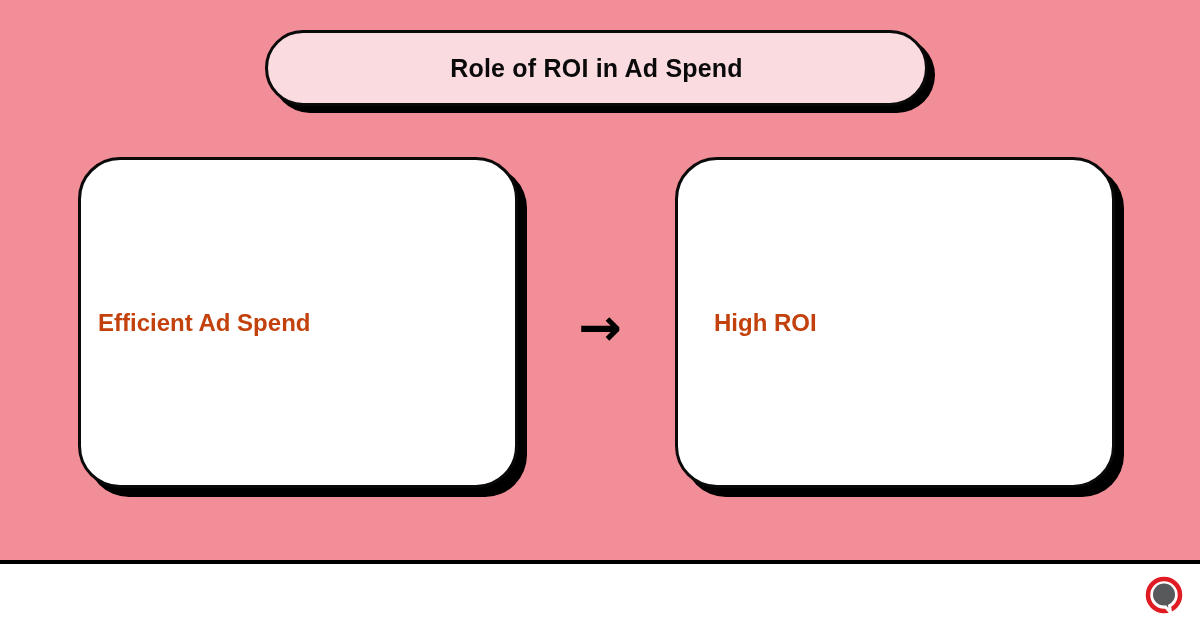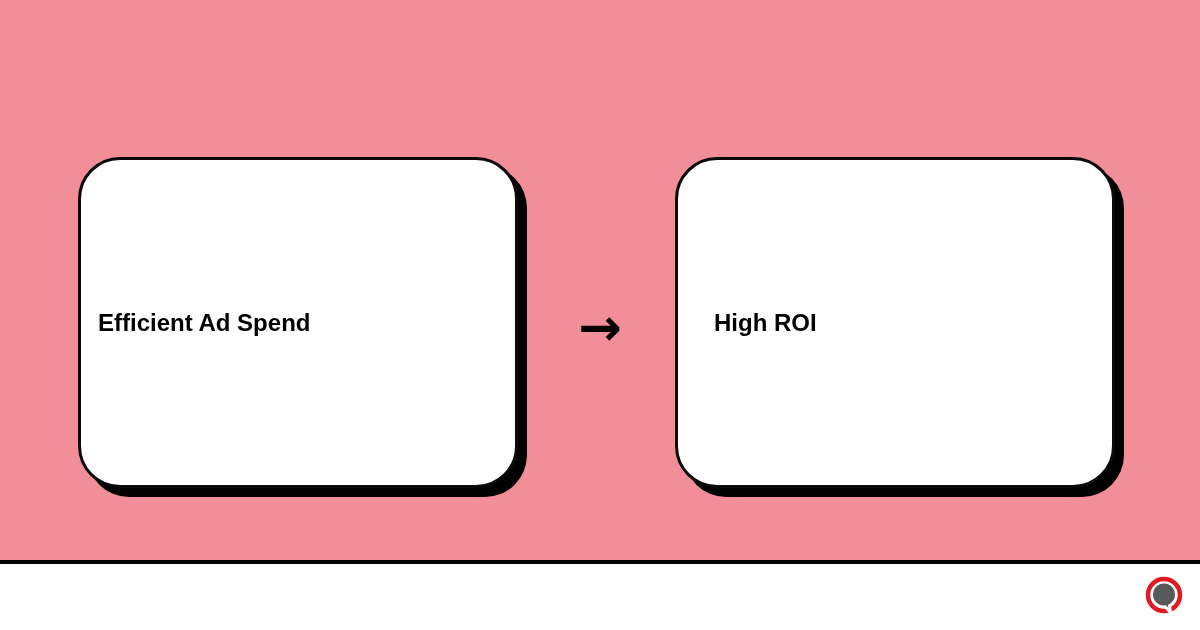--- a/index.html
+++ b/index.html
@@ -40,21 +40,21 @@
     height: 331px;
     background: #ffffff;
     border: 3px solid #0a0a0a;
     border-radius: 42px;
     box-shadow: 9px 9px 0 #000;
     display: flex;
     align-items: center;
     padding-left: 17px;
     font-size: 24px;
     font-weight: bold;
-    color: #000000;
+    color: #c2410c;
   }
   .node-card.left  { left: 78px; }
   .node-card.right { left: 675px; padding-left: 36px; }
 
   .flow-arrow {
     position: absolute;
     left: 565px;
     top: 293px;
     width: 70px;
     height: 68px;
@@ -83,20 +83,23 @@
     top: 576px;
     width: 40px;
     height: 40px;
   }
 </style>
 </head>
 <body>
 
 <div class="canvas">
 
+  <div class="title-pill">
+    <span>Role of ROI in Ad Spend</span>
+  </div>
 
   <div class="node-card left">
     <span>Efficient Ad Spend</span>
   </div>
 
   <div class="flow-arrow">→</div>
 
   <div class="node-card right">
     <span>High ROI</span>
   </div>

